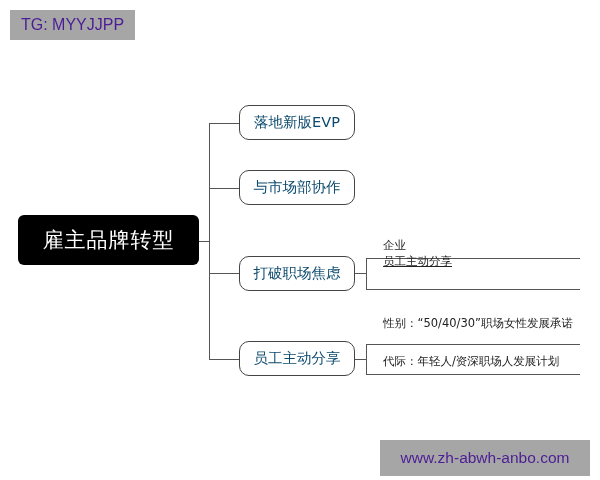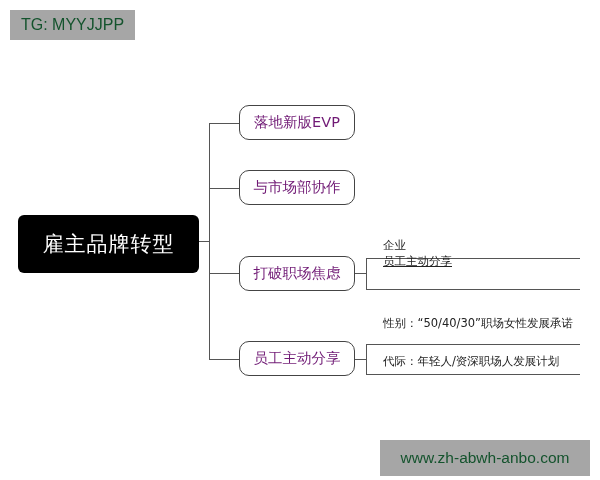--- a/index.html
+++ b/index.html
@@ -2,39 +2,39 @@
 <html><head>
   <meta charset="utf-8">
   <style>
     html, body { margin: 0; padding: 0; }
     body {
       width: 600px; height: 480px; background: #ffffff; position: relative; overflow: hidden;
       font-family: "DejaVu Sans", "Liberation Sans", sans-serif;
       color: #222;
     }
     .watermark {
-      position: absolute; background: #a6a6a6; color: #14532d;
+      position: absolute; background: #a6a6a6; color: #4c1d95;
       font-family: "Liberation Sans", sans-serif; font-size: 16px;
       display: flex; align-items: center; justify-content: center;
     }
     .wm-top { left: 10px; top: 10px; width: 125px; height: 30px; }
     .wm-bottom { left: 380px; top: 440px; width: 210px; height: 36px; font-size: 15.5px; }
 
     .root {
-      position: absolute; left: 18px; top: 215px; width: 181px; height: 58px;
+      position: absolute; left: 18px; top: 215px; width: 181px; height: 50px;
       background: #000; color: #fff; border-radius: 6px;
       display: flex; align-items: center; justify-content: center;
       font-size: 21px; letter-spacing: 1px;
     }
     .line { position: absolute; background: #555; }
     .node {
       position: absolute; left: 239px; width: 116px; height: 35px;
       border: 1.3px solid #444; border-radius: 10px; background: #fff;
       display: flex; align-items: center; justify-content: center;
-      font-size: 14.5px; color: #701a75; box-sizing: border-box;
+      font-size: 14.5px; color: #0c4a6e; box-sizing: border-box;
     }
     .leaf {
       position: absolute; left: 383px; font-size: 11.5px; color: #222; white-space: nowrap;
     }
   </style>
 </head>
 <body>
 
 <div class="watermark wm-top">TG: MYYJJPP</div>
 

